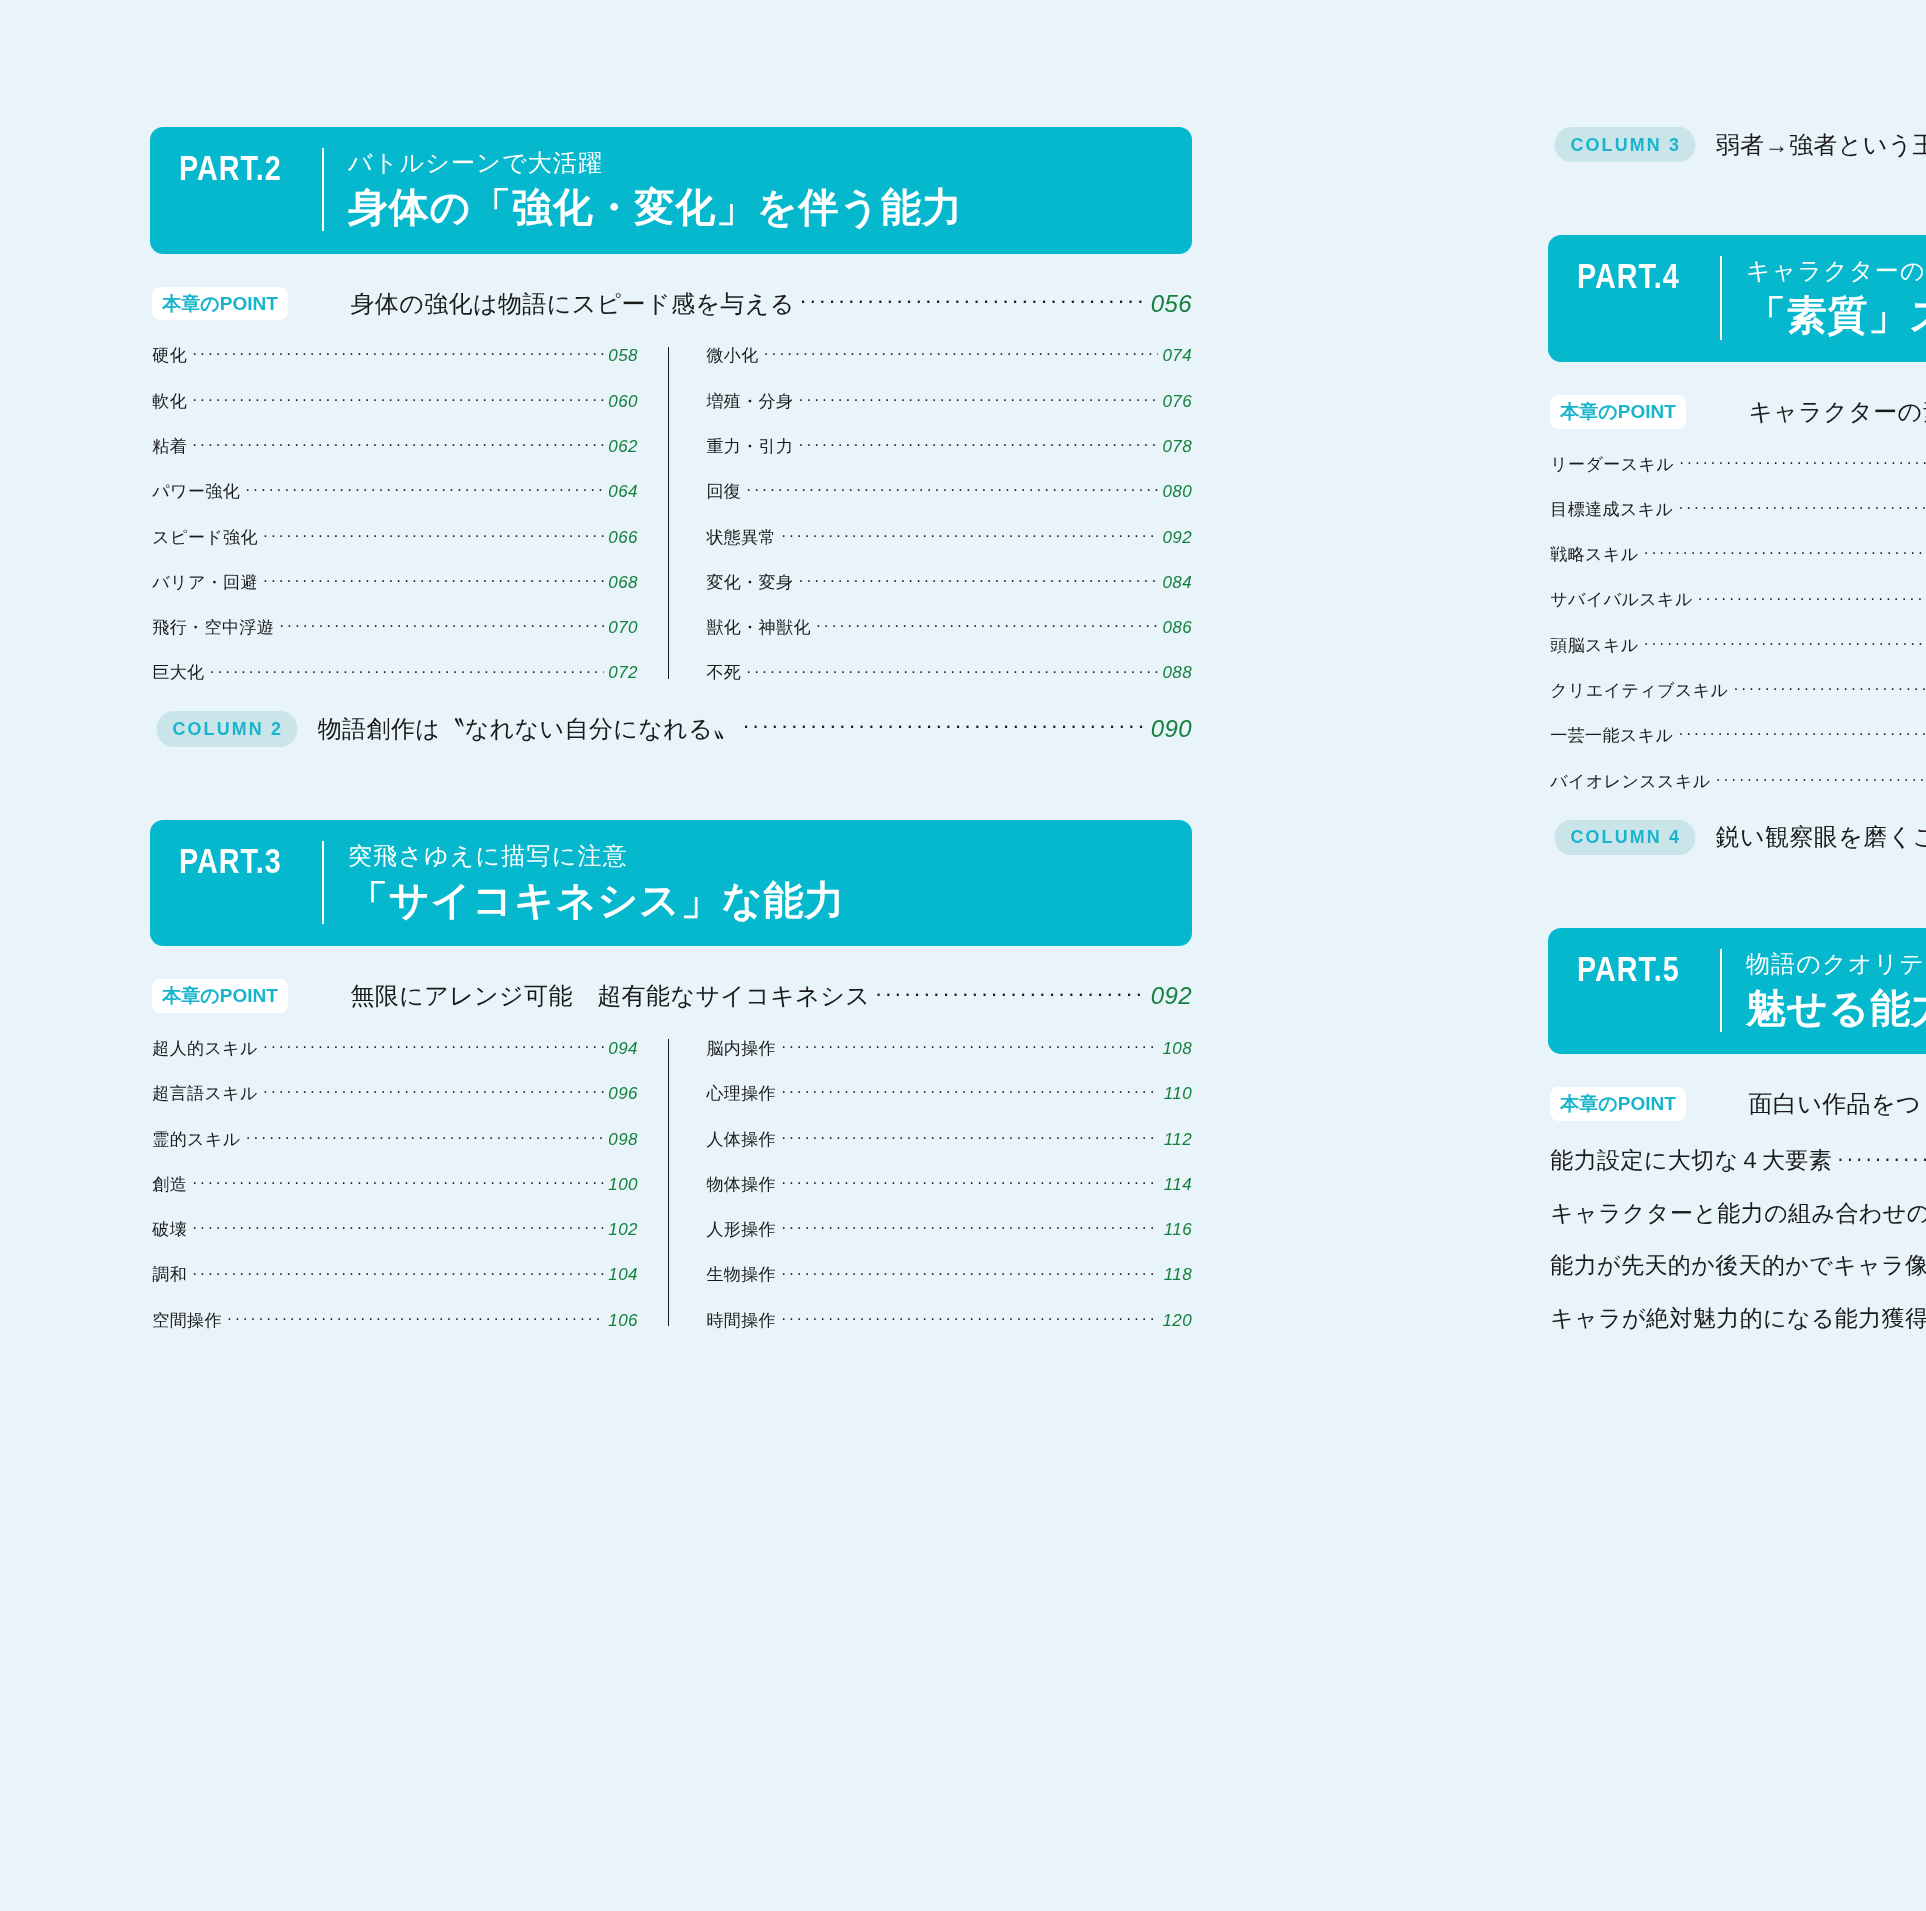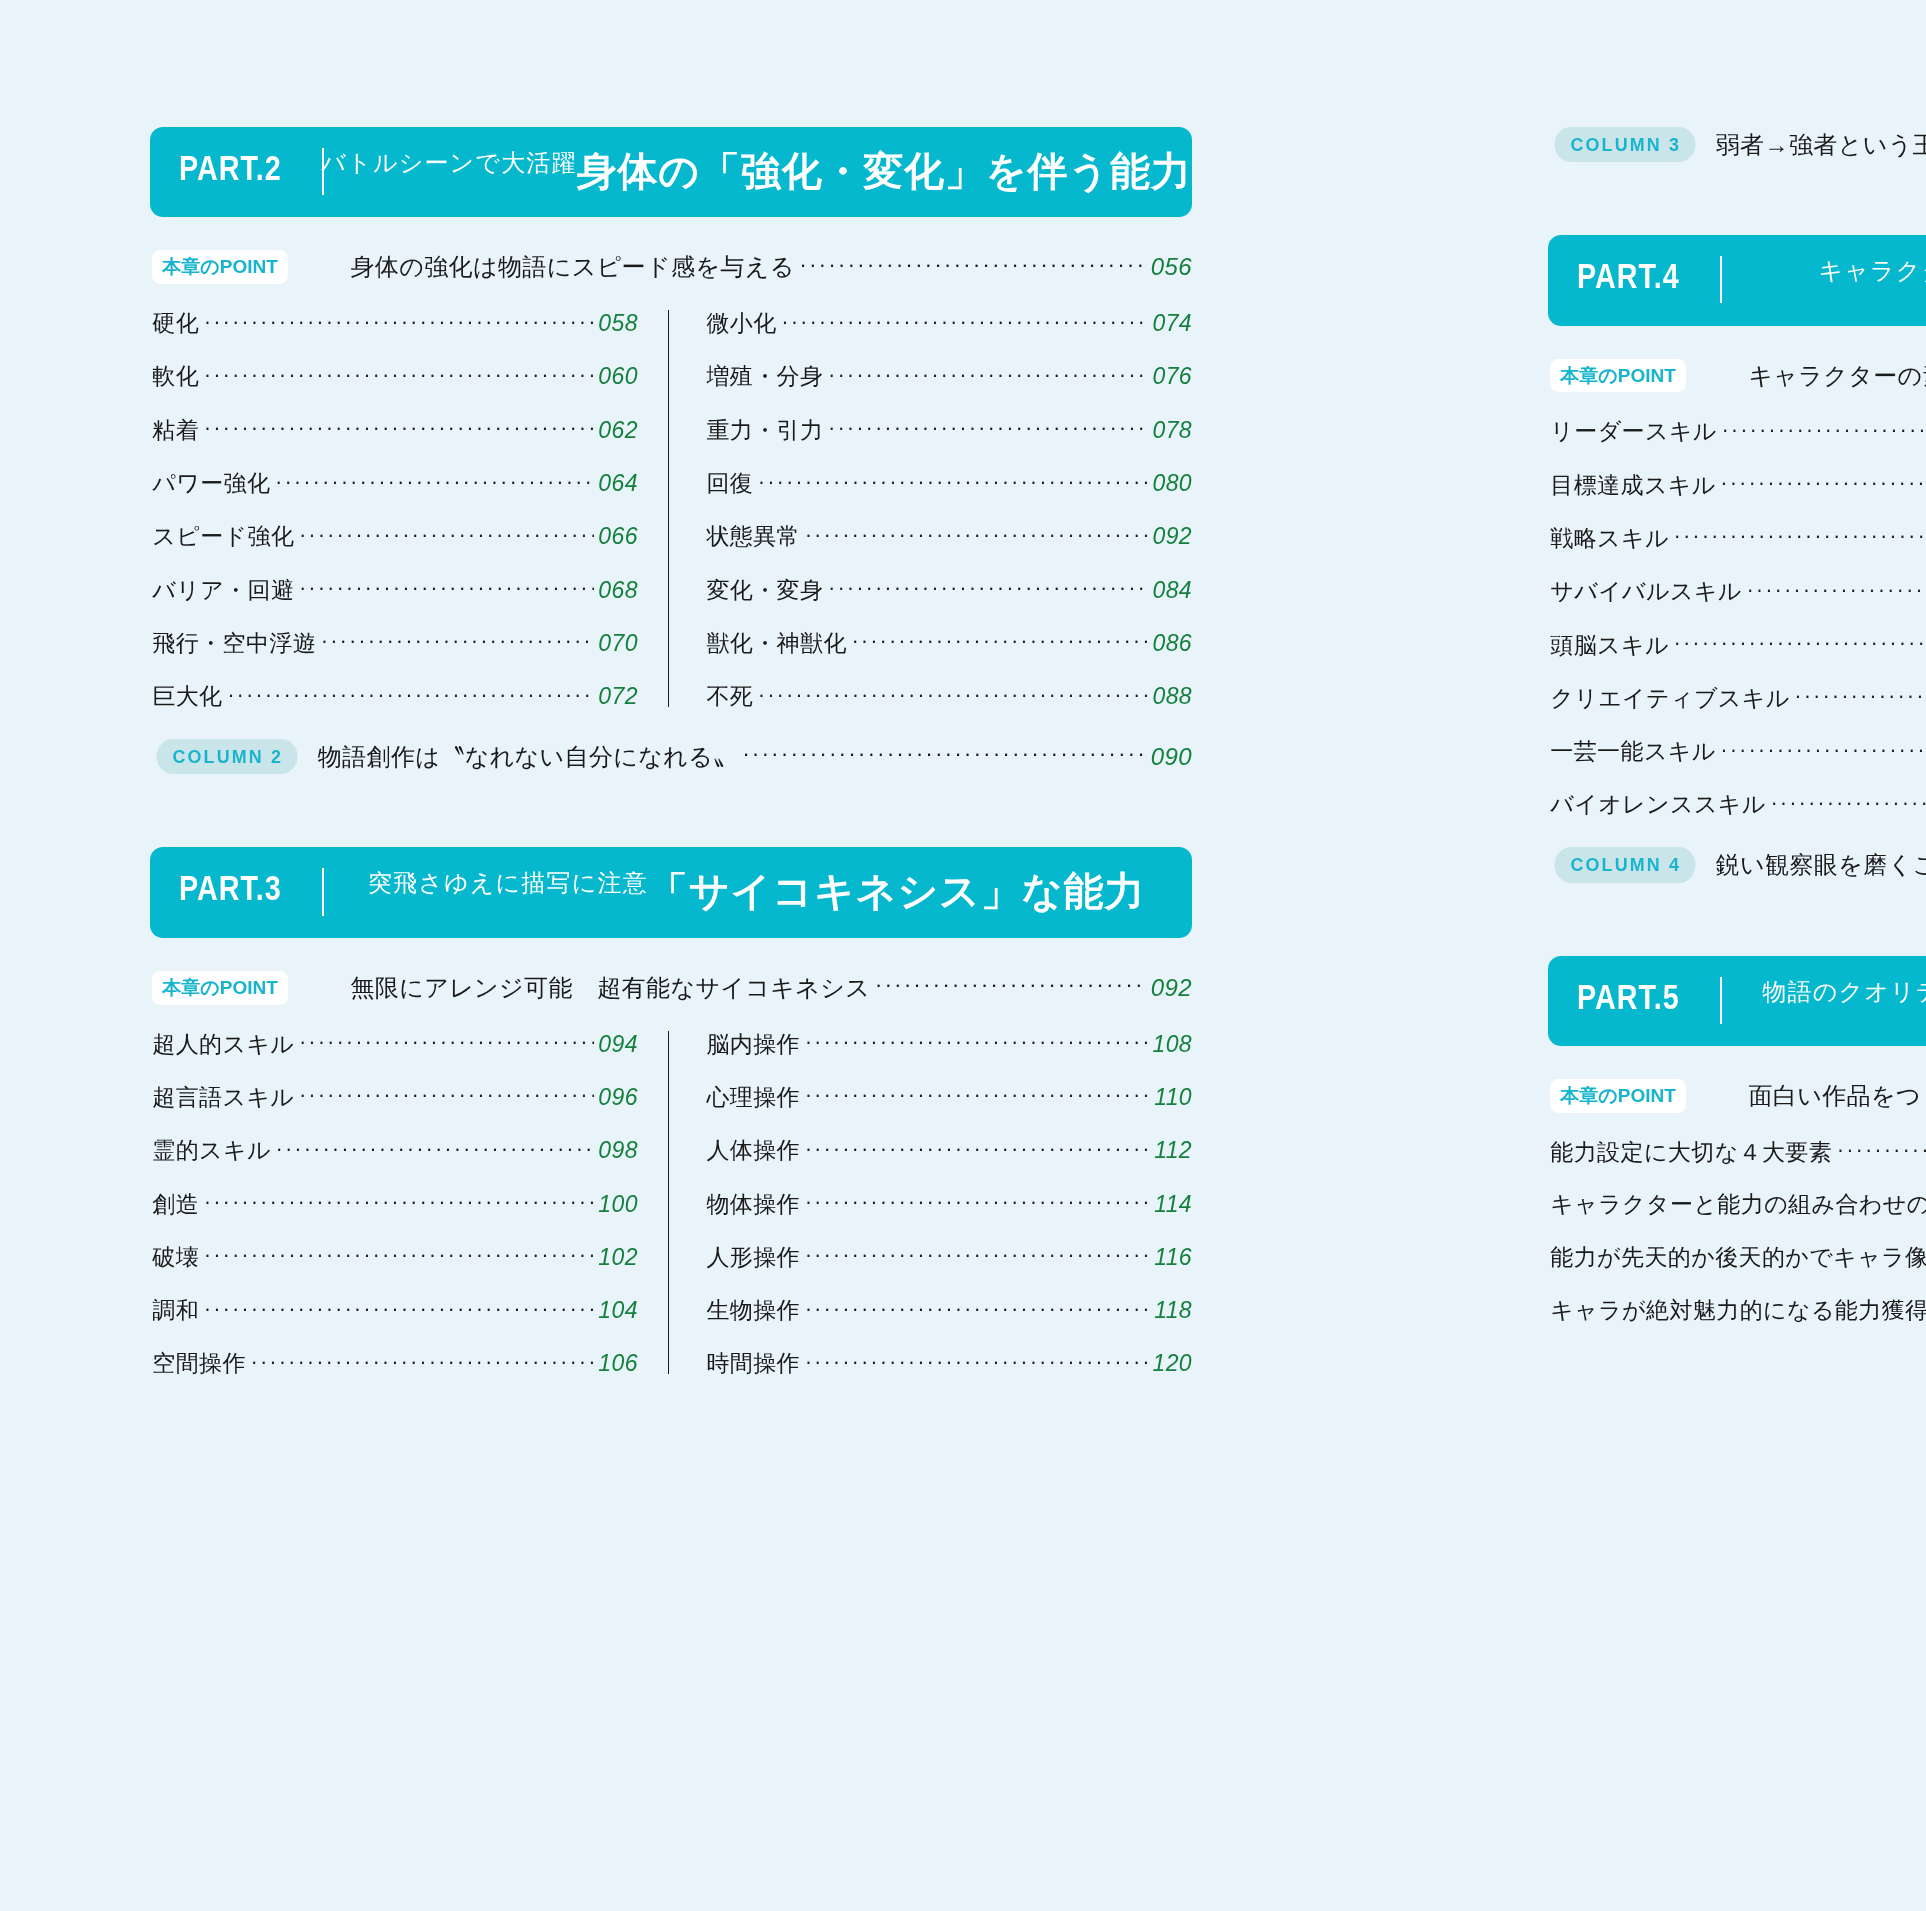--- a/index.html
+++ b/index.html
@@ -57,21 +57,21 @@
   }
   .part-banner .vrule {
     width: 1.9px;
     align-self: stretch;
     background: #ffffff;
     margin-right: 24px;
     flex: 0 0 1.9px;
   }
   .part-banner .part-texts {
     display: flex;
-    flex-direction: row;
+    flex-direction: column;
     justify-content: center;
     flex: 1 1 auto;
     min-width: 0;
   }
   .part-banner .part-sub {
     color: #ffffff;
     font-size: 24px;
     line-height: 1.25;
     letter-spacing: 1.2px;
     margin-bottom: 6.2px;
@@ -200,21 +200,21 @@
   .list-col.left  { padding-right: 30px; }
   .list-col.right { padding-left: 37px; }
   .col-divider {
     flex: 0 0 1.5px;
     width: 1.5px;
     background: #1a1a1a;
     align-self: stretch;
     margin: 2.3px 0 5.4px 0;
   }
   .list-2col .entry {
-    font-size: 23px;
+    font-size: 17px;
     letter-spacing: 0.4px;
     margin-bottom: 22.3px;
     justify-content: space-between;
   }
   .list-2col .entry:last-child { margin-bottom: 0; }
 
   
   .list-1col {
     padding-left: 2.3px;
   }

